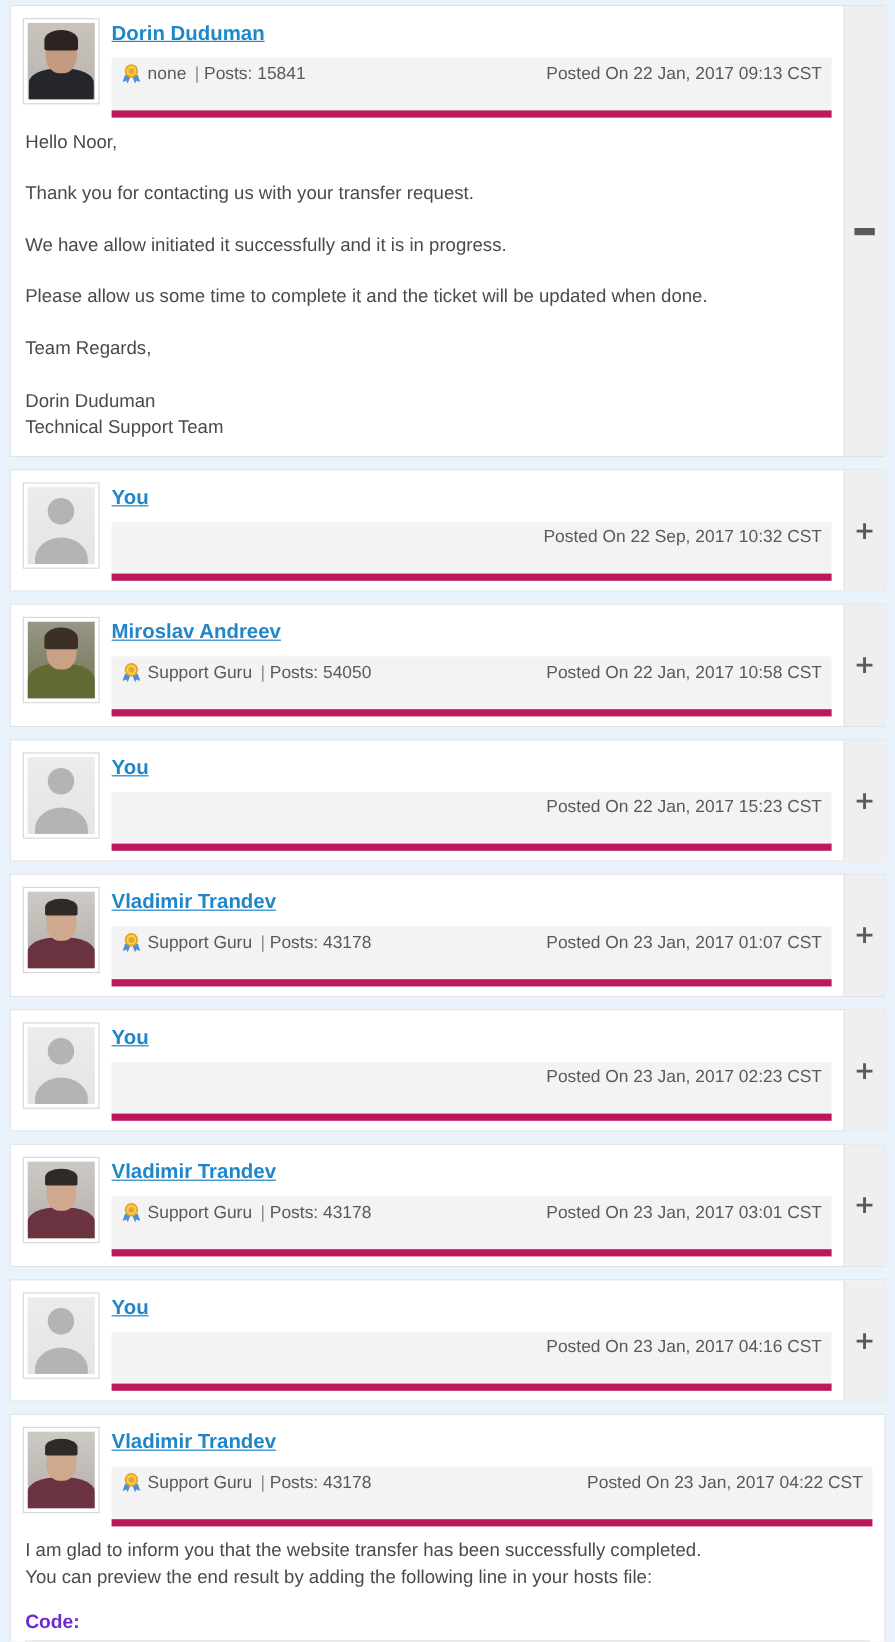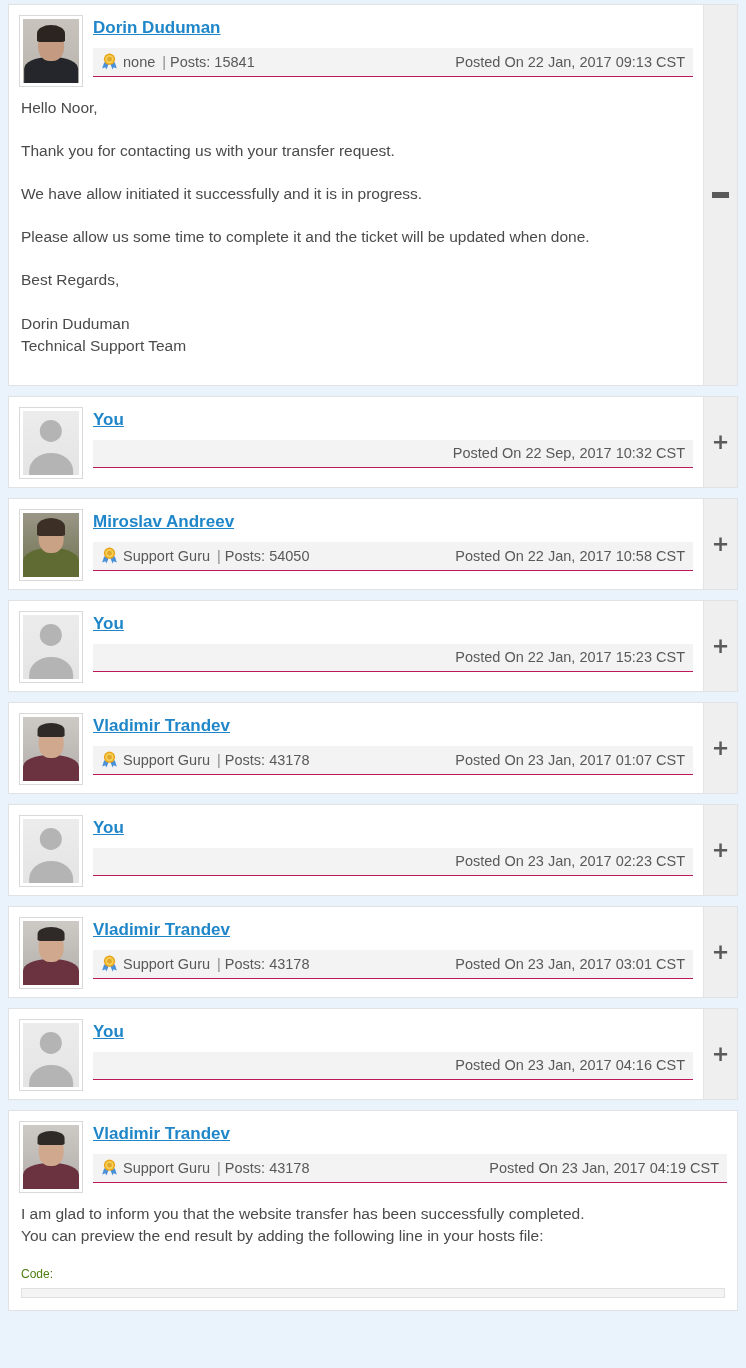--- a/index.html
+++ b/index.html
@@ -159,22 +159,22 @@
     font-size: 17px;
     font-weight: bold;
     text-decoration: underline;
     line-height: 20px;
     margin: 3px 0 0 0;
     cursor: pointer;
   }
   .meta-bar {
     margin-top: 10px;
     background: #f3f3f3;
-    border-bottom: 1px solid #be185d;
-    padding: 5px 8px 6px 8px;
+    border-bottom: 6px solid #be185d;
+    padding: 5px 8px 22px 8px;
     display: flex;
     align-items: center;
     font-size: 14.5px;
     color: #595959;
     box-sizing: border-box;
     min-height: 26px;
     text-align: center;
   }
   .meta-left {
     display: flex;
@@ -200,30 +200,30 @@
 
   
   .post-body {
     font-size: 15.5px;
     line-height: 22px;
     color: #4a4a4a;
     padding: 10px 2px 4px 2px;
   }
   .post-body p { margin: 0 0 21px 0; }
   .post-body p.tight { margin-bottom: 0; }
-  .post-body p:last-child { margin-bottom: 16px; }
+  .post-body p:last-child { margin-bottom: 0; }
   .body-link {
     color: #4a4a4a;
     text-decoration: underline;
     cursor: pointer;
   }
   .code-label {
-    font-size: 12px;
-    font-weight: normal;
-    color: #4d7c0f;
+    font-size: 16px;
+    font-weight: bold;
+    color: #6d28d9;
     margin-top: 16px;
   }
   .code-block {
     background: #f4f4f4;
     border: 1px solid #e0e0e0;
     height: 8px;
     margin-top: 3px;
   }
 </style>
 </head>
@@ -257,21 +257,21 @@
                 <span class="posts-count">Posts: 15841</span>
               </span>
               <span class="meta-right">Posted On 22 Jan, 2017 09:13 CST</span>
             </div></div>
         </div>
         <div class="post-body">
           <p>Hello Noor,</p>
           <p>Thank you for contacting us with your transfer request.</p>
           <p>We have allow initiated it successfully and it is in progress.</p>
           <p>Please allow us some time to complete it and the ticket will be updated when done.</p>
-          <p class="tight">Best Regards,</p>
+          <p class="tight">Team Regards,</p>
           <p class="tight">&nbsp;</p>
           <p class="tight">Dorin Duduman</p>
           <p>Technical Support Team</p>
         </div>
       </div>
       <div class="toggle-strip">
         <span class="toggle-glyph minus">−</span>
       </div>
     </div>
     <div class="post">
@@ -455,21 +455,21 @@
                     <path d="M3.2 9.2 L1.2 15.4 L4.3 14.3 L5.4 16.6 L7.6 11.2 Z" fill="#4a90d9"></path>
                     <path d="M13.8 9.2 L15.8 15.4 L12.7 14.3 L11.6 16.6 L9.4 11.2 Z" fill="#4a90d9"></path>
                     <circle cx="8.5" cy="6.2" r="5.6" fill="#e8a317"></circle>
                     <circle cx="8.5" cy="6.2" r="4.2" fill="#f6cf52"></circle>
                     <circle cx="8.5" cy="6.2" r="2.4" fill="#e0a82e"></circle>
                   </svg></span>
                 <span class="rank">Support Guru</span>
                 <span class="sep">|</span>
                 <span class="posts-count">Posts: 43178</span>
               </span>
-              <span class="meta-right">Posted On 23 Jan, 2017 04:19 CST</span>
+              <span class="meta-right">Posted On 23 Jan, 2017 04:22 CST</span>
             </div></div>
         </div>
         <div class="post-body">
           <p class="tight">I am glad to inform you that the website transfer has been successfully completed.</p>
           <p class="tight">You can preview the end result by adding the following line in your hosts file:</p>
           <div class="code-label">Code:</div>
           <div class="code-block"></div>
         </div>
       </div>
     </div>

